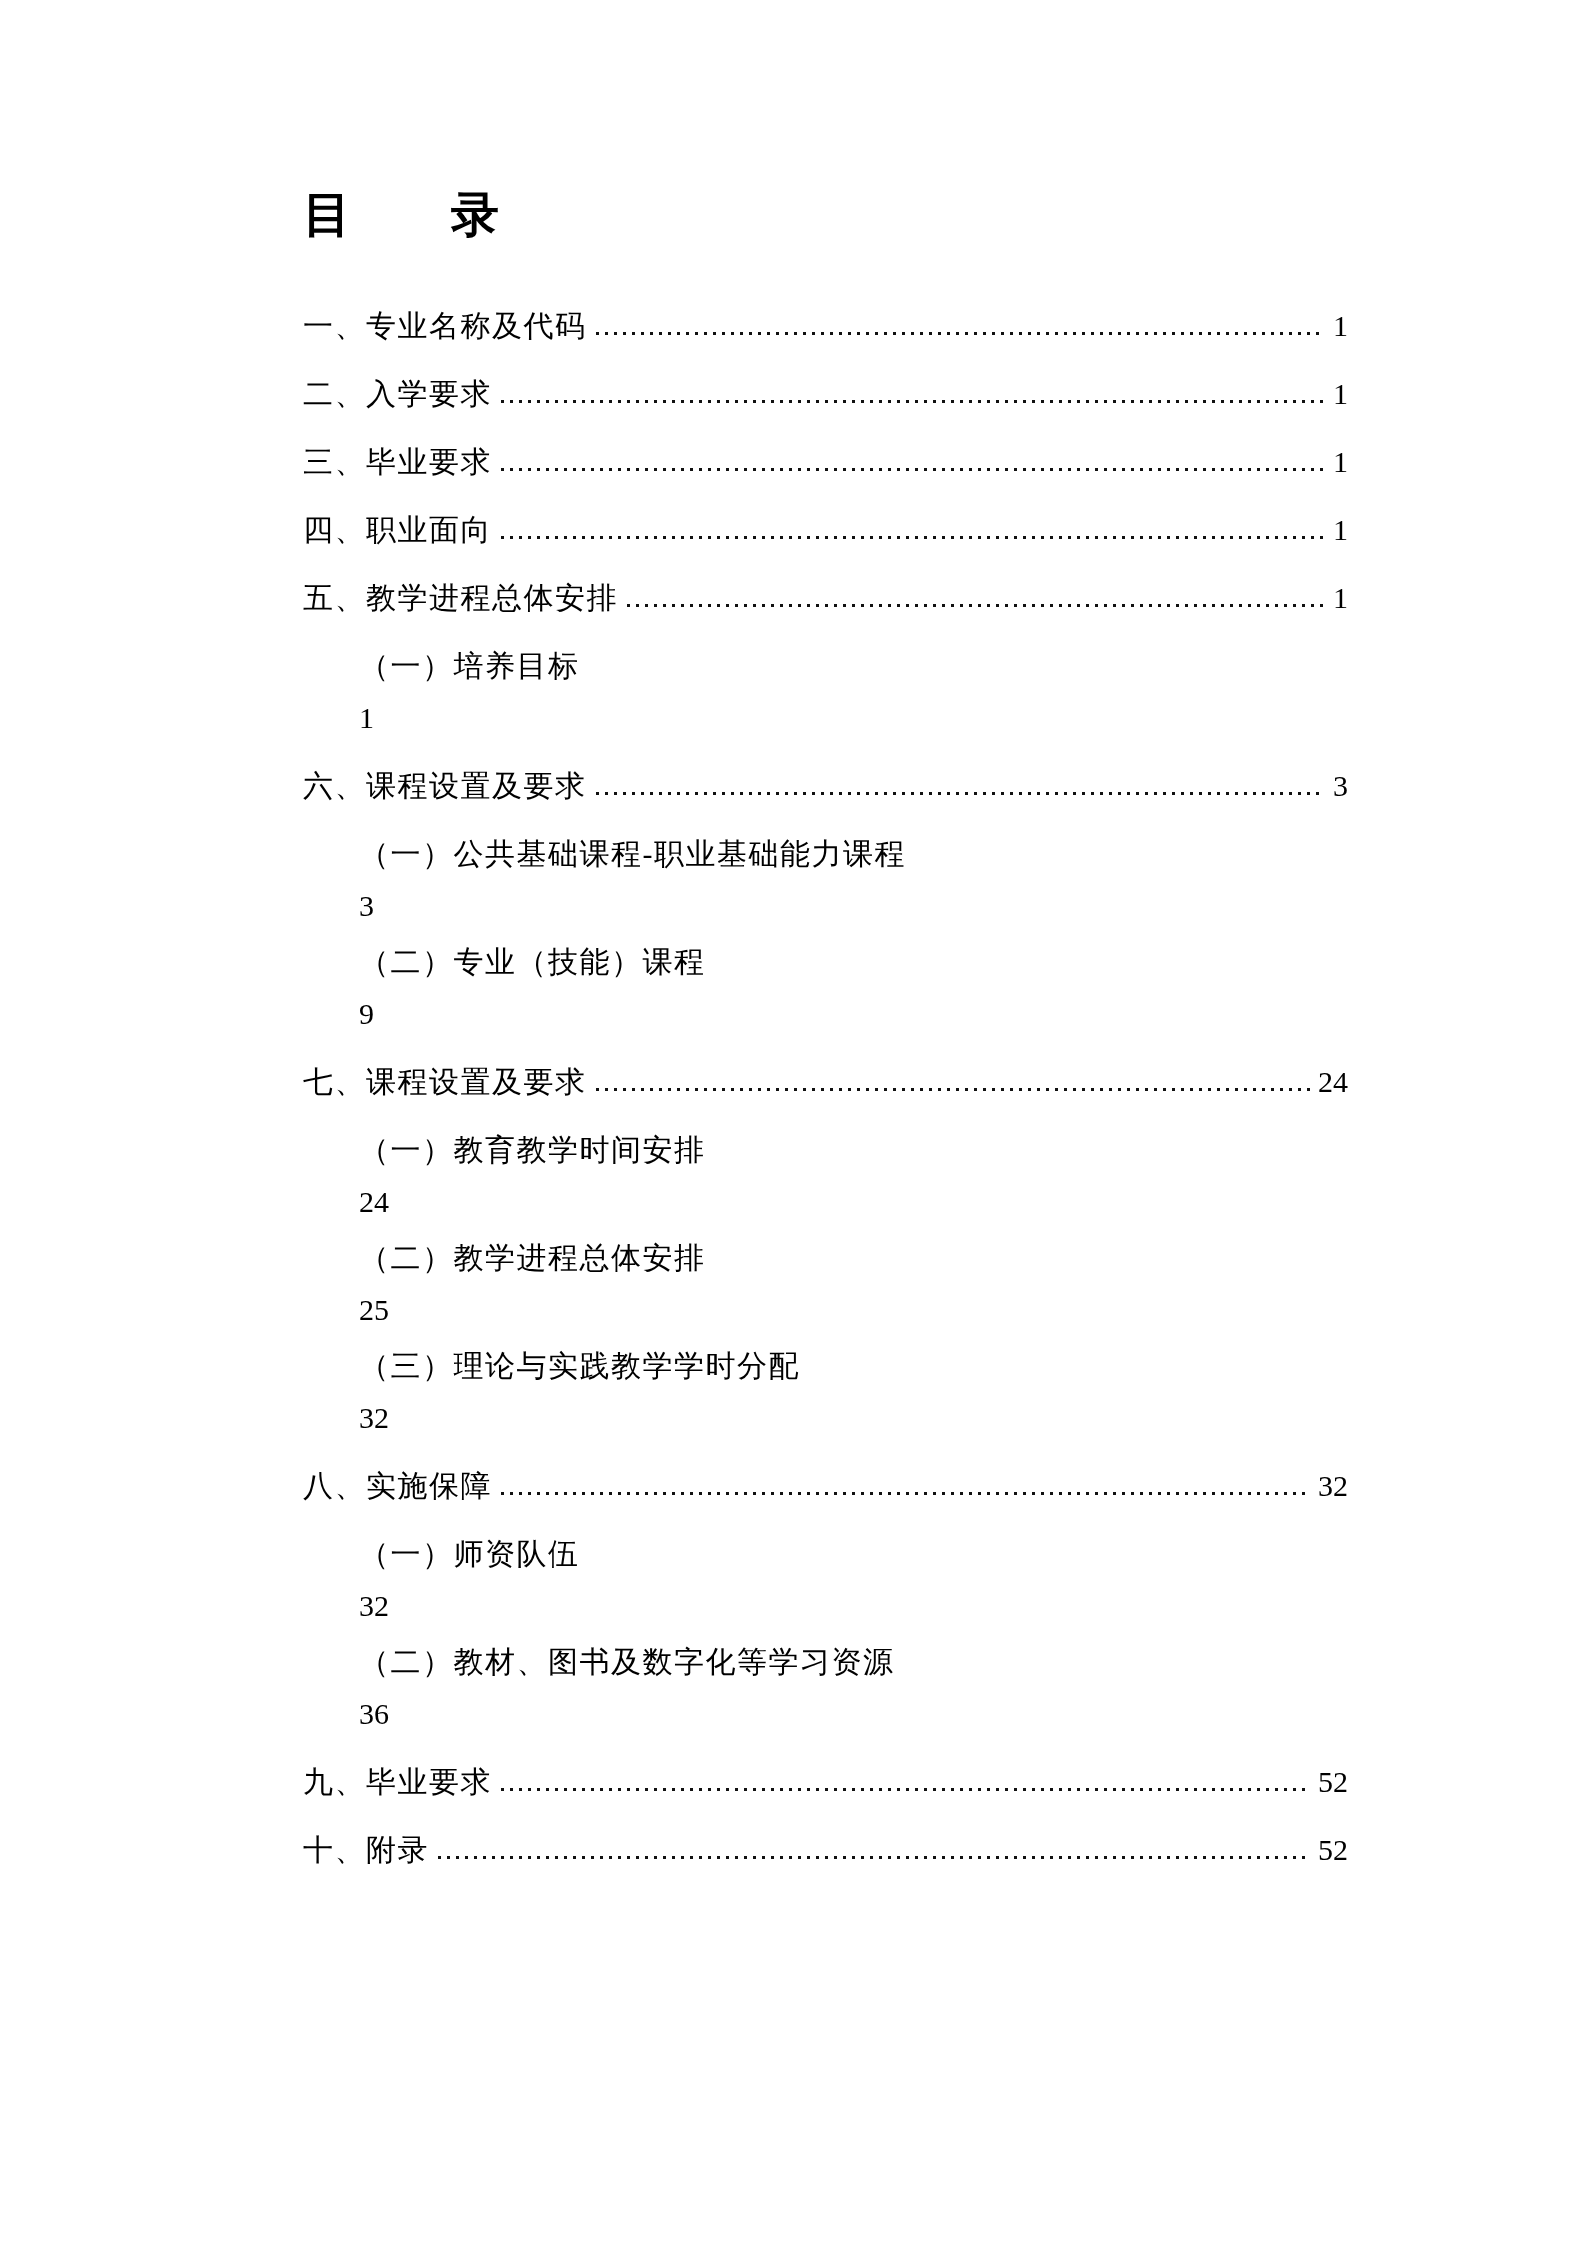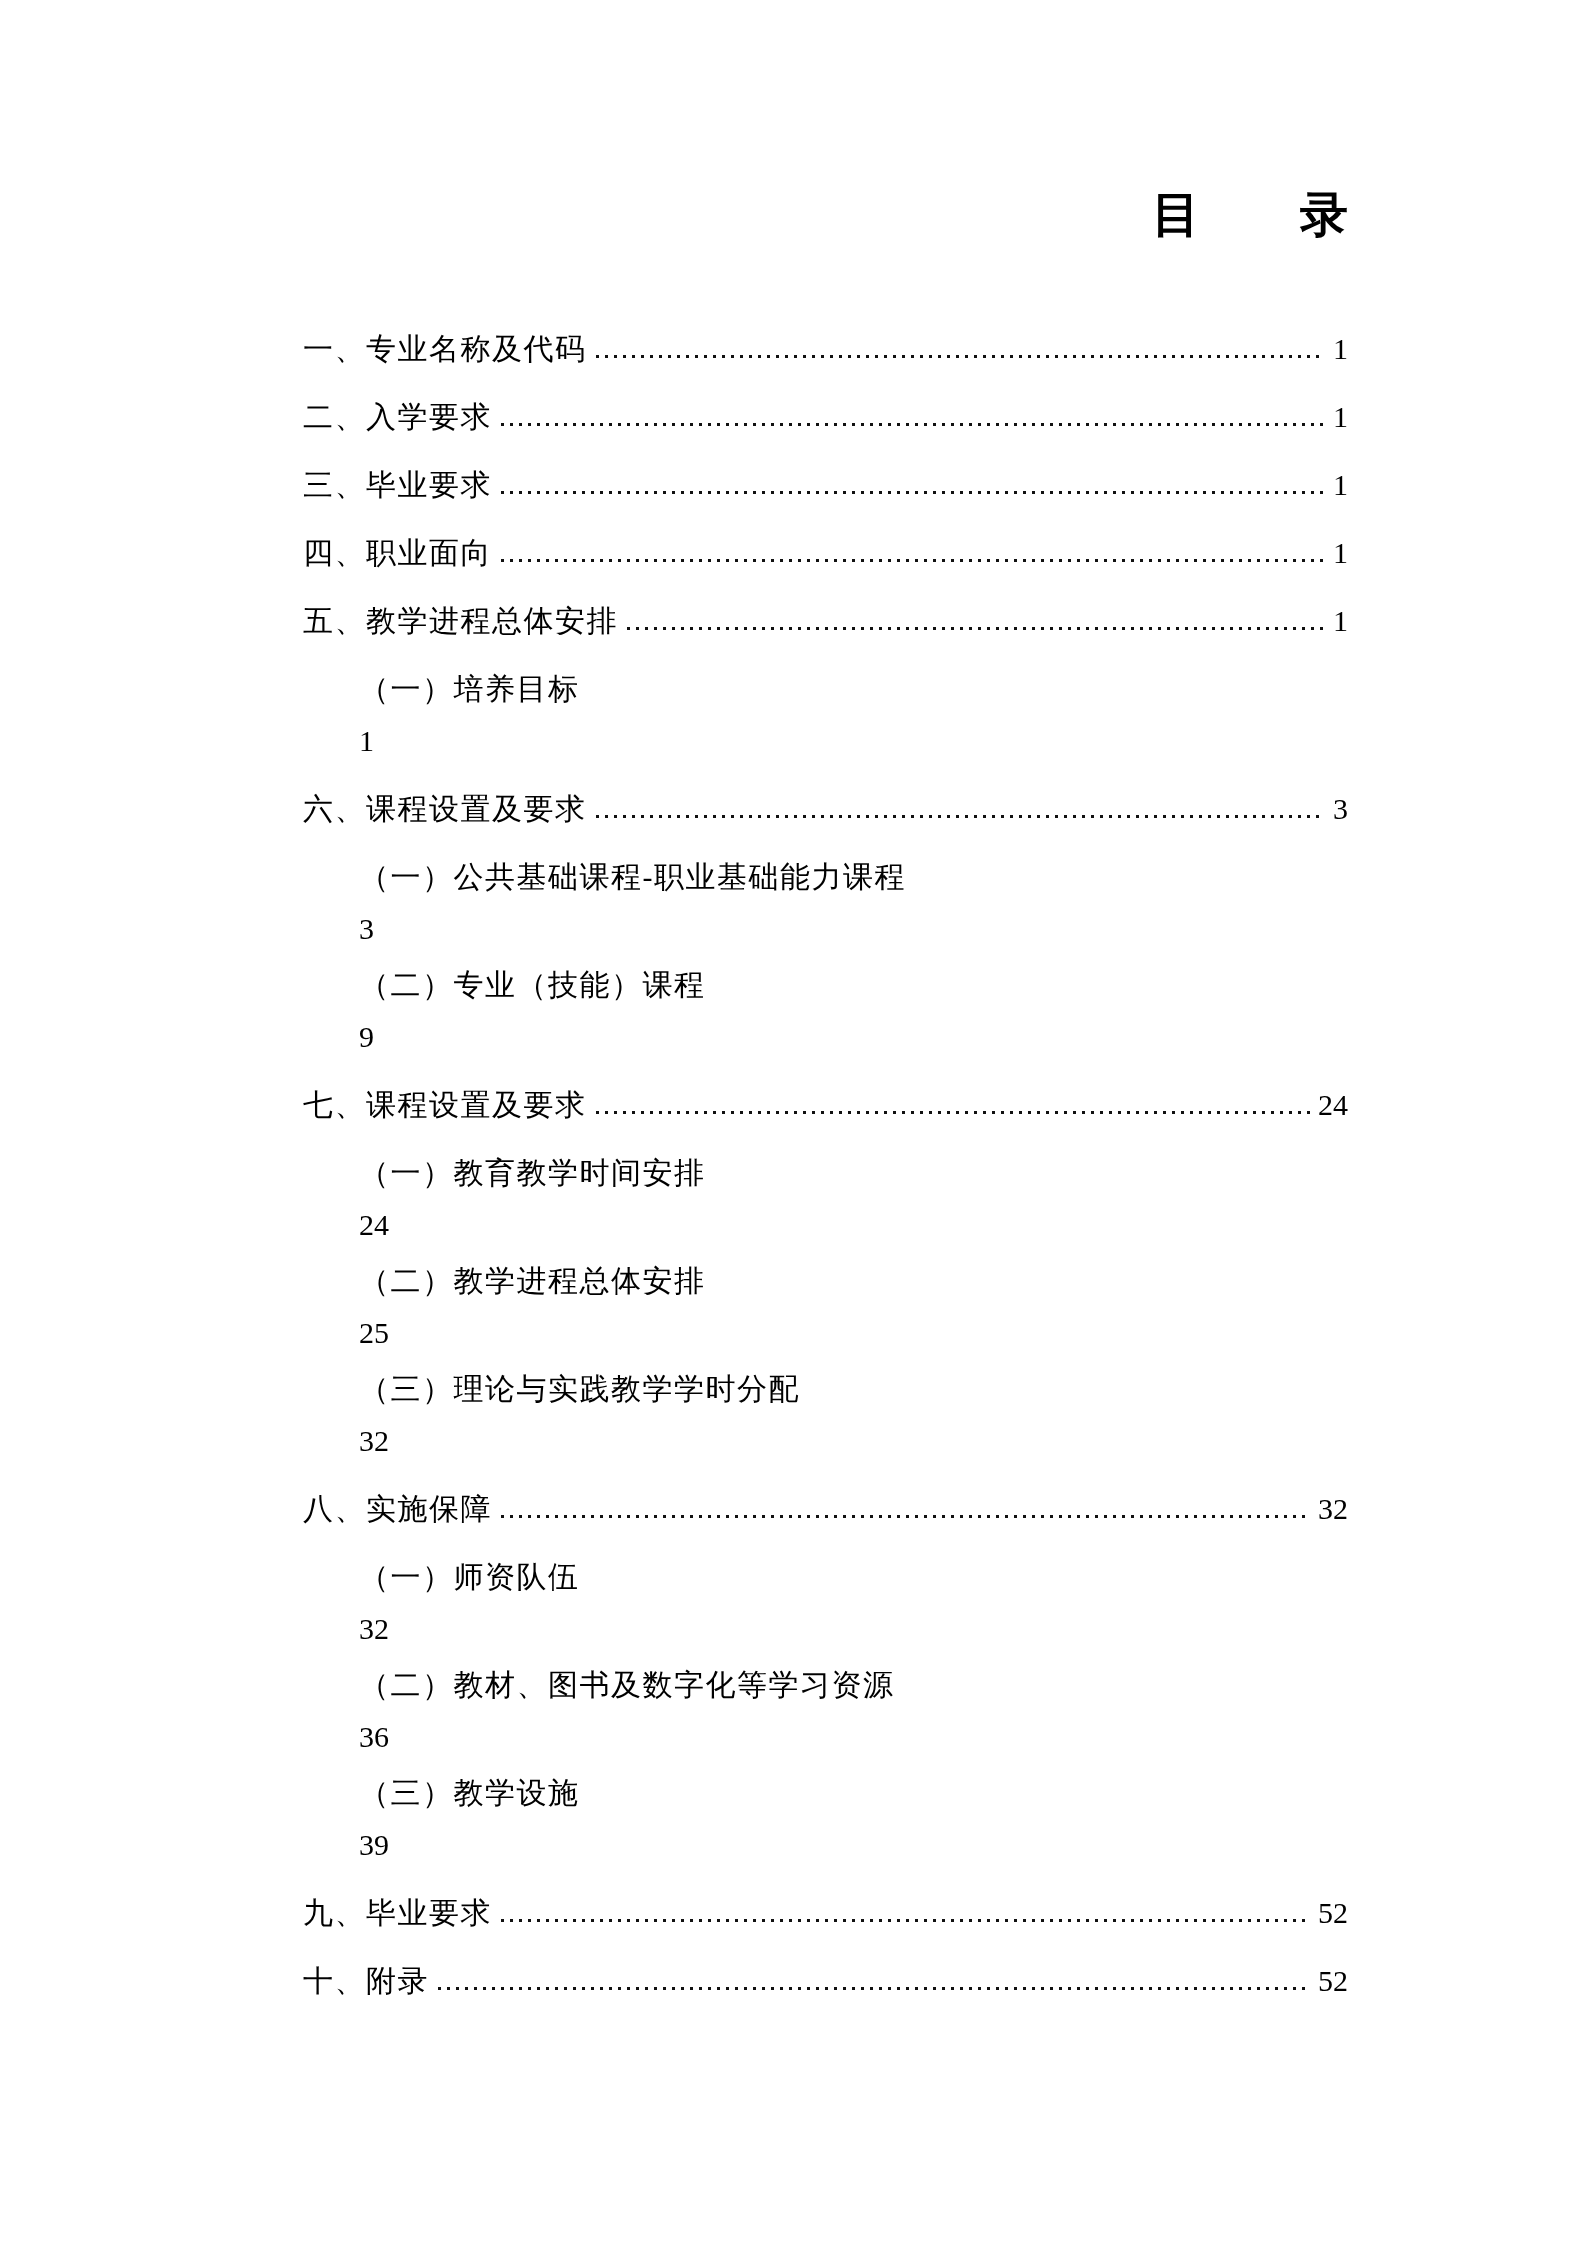--- a/index.html
+++ b/index.html
@@ -12,26 +12,26 @@
     overflow: hidden;
   }
   .page {
     width: 1587px;
     height: 2245px;
     padding: 185px 239px 0 303px; 
     background: #ffffff;
   }
   .doc-title {
     width: 100%;
-    text-align: right;
+    text-align: left;
     font-size: 48px;
     font-weight: bold;
     line-height: 60px;
     letter-spacing: 0;
-    margin-bottom: 85px;
+    margin-bottom: 62px;
     white-space: nowrap;
   }
   .doc-title .title-char-right {
     margin-left: 100px;
   }
   .toc-list {
     width: 100%;
   }
   .toc-row {
     display: flex;
@@ -151,25 +151,20 @@
       <div class="toc-row l2">
     <span class="toc-label">（一）师资队伍</span>
     <span class="leader"></span>
     <span class="toc-page">32</span>
   </div>
       <div class="toc-row l2">
     <span class="toc-label">（二）教材、图书及数字化等学习资源</span>
     <span class="leader"></span>
     <span class="toc-page">36</span>
   </div>
-      <div class="toc-row l2">
-    <span class="toc-label">（三）教学设施</span>
-    <span class="leader"></span>
-    <span class="toc-page">39</span>
-  </div>
       <div class="toc-row l1">
     <span class="toc-label">九、毕业要求</span>
     <span class="leader"></span>
     <span class="toc-page">52</span>
   </div>
       <div class="toc-row l1">
     <span class="toc-label">十、附录</span>
     <span class="leader"></span>
     <span class="toc-page">52</span>
   </div>

